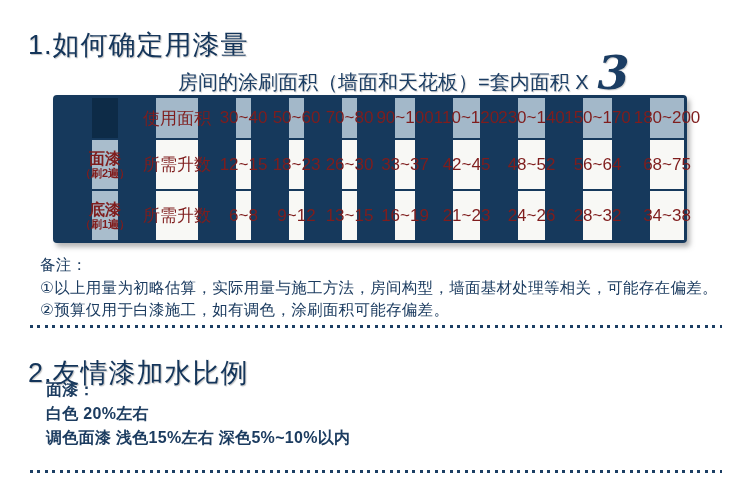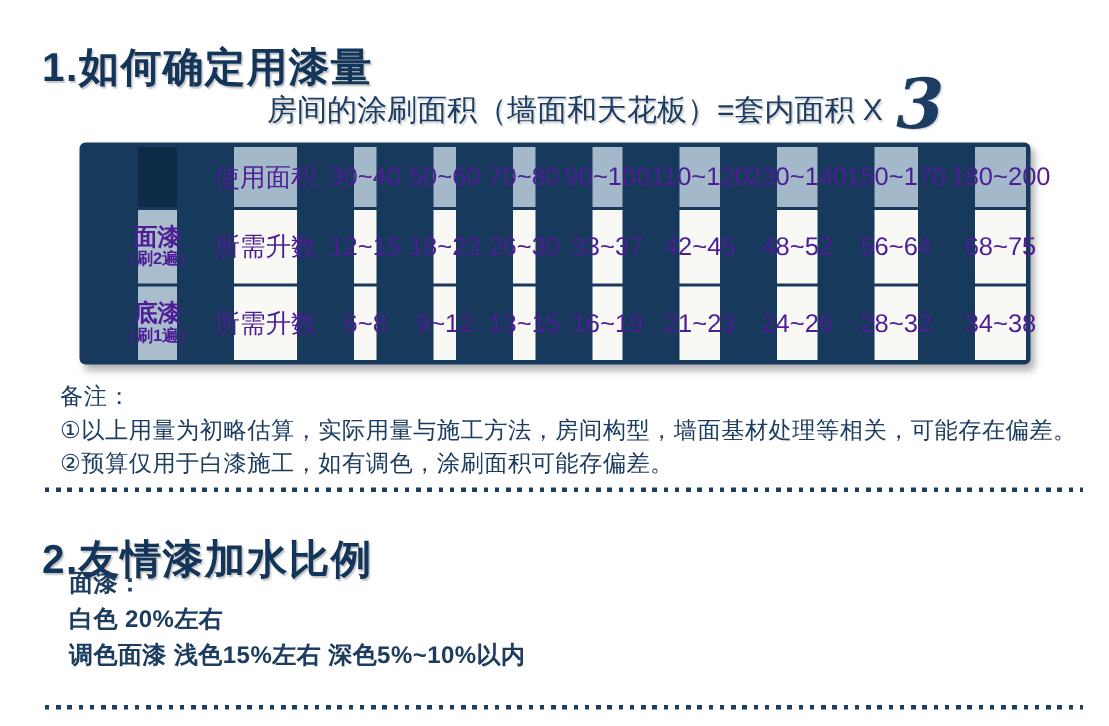--- a/index.html
+++ b/index.html
@@ -8,31 +8,31 @@
     width: 739px; height: 484px;
     background: #ffffff;
     font-family: "Liberation Sans", "DejaVu Sans", sans-serif;
     color: #1b3d63;
     overflow: hidden;
   }
   .page { position: relative; width: 739px; height: 484px; }
 
   .sec-title {
     position: absolute; left: 28px;
-    font-size: 27px; font-weight: bold; color: #14355a;
+    font-size: 27px; font-weight: normal; color: #14355a;
     letter-spacing: 1px; line-height: 1.15;
     text-shadow: 1px 1px 1px rgba(145,145,145,0.55);
     white-space: nowrap;
   }
   .sec1-title { top: 12px; }
   .sec2-title { top: 340px; }
 
   .formula {
     position: absolute; left: 178px; top: 50px; height: 46px;
-    display: flex; align-items: center;
+    display: flex; align-items: flex-end;
     font-size: 20px; color: #1b3d63;
     text-shadow: 1px 1px 1px rgba(150,150,150,0.45);
     white-space: nowrap;
   }
   .formula .big3 {
     font-family: "DejaVu Serif", serif;
     font-style: italic; font-weight: bold;
     font-size: 46px; line-height: 1;
     margin-left: 9px; margin-top: -8px;
   }
@@ -43,21 +43,21 @@
     grid-template-columns: 62px 78px 51px 51px 51px 56px 63px 63px 65px 70px;
     grid-template-rows: 40px 49px 49px;
     gap: 2px;
     background: #16395c;
     border: 3px solid #16395c;
     border-radius: 4px;
     box-shadow: 3px 4px 5px rgba(110,110,110,0.5);
   }
   .cell {
     display: flex; align-items: center; justify-content: center;
-    font-size: 17px; color: #4c1d95; white-space: nowrap; margin-left: 36px;
+    font-size: 17px; color: #7f1d1d; white-space: nowrap; margin-left: 36px;
   }
   .cell.corner { background: #0d2b47; }
   .cell.head { background: #a3b8c9; }
   .cell.rowlabel {
     background: #a9bdcc; flex-direction: column;
     font-weight: bold; font-size: 16px; line-height: 1.1;
   }
   .cell.rowlabel .sub { font-size: 11px; font-weight: bold; }
   .cell.metric { background: #f8f8f5; font-size: 17px; }
   .cell.val { background: #f8f8f5; }

